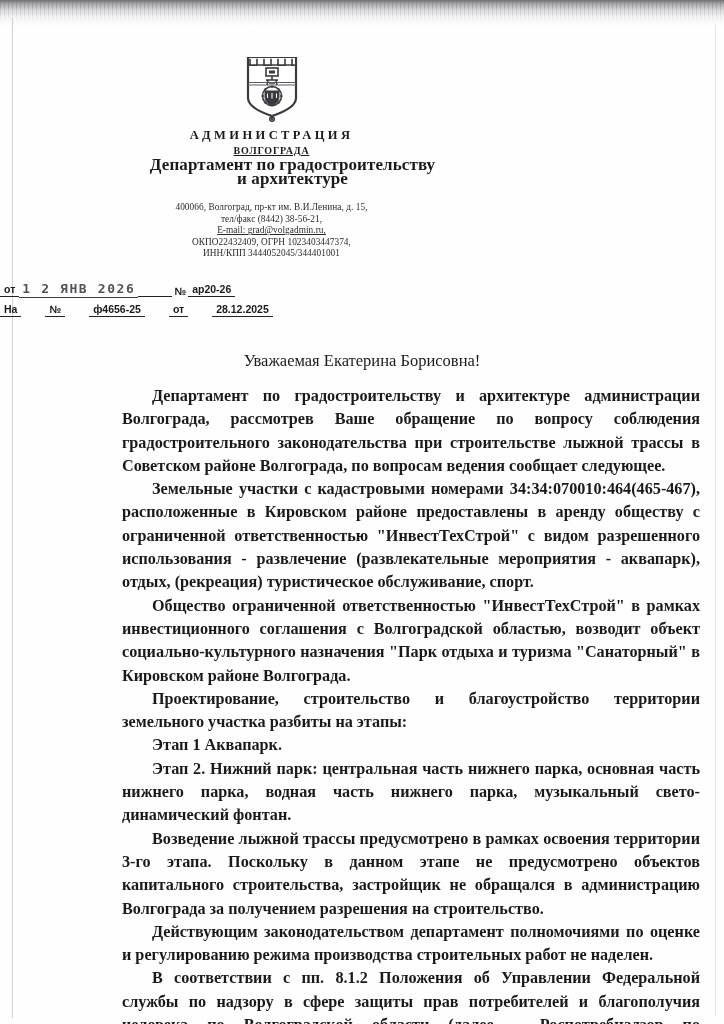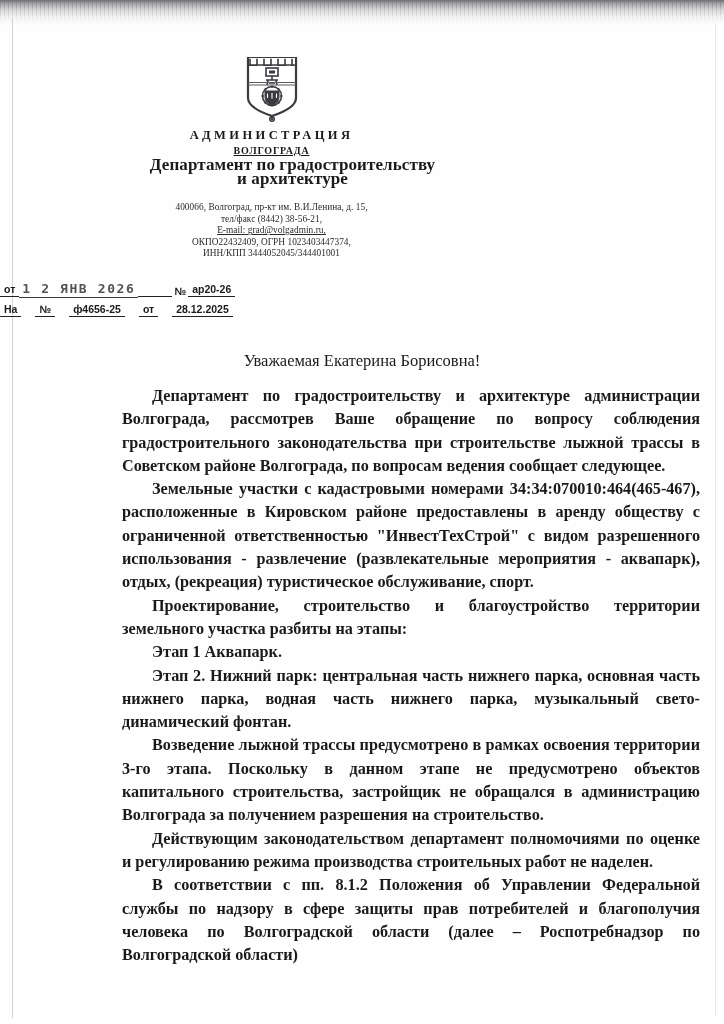--- a/index.html
+++ b/index.html
@@ -119,21 +119,21 @@
   .reg-row1 {
     display: inline-flex;
     align-items: flex-end;
     gap: 0px;
     font-size: 10.5px;
     font-weight: bold;
   }
   .reg-row2 {
     display: inline-flex;
     align-items: flex-end;
-    gap: 14px;
+    gap: 24px;
     font-size: 10.5px;
     font-weight: bold;
     margin-top: 6px;
   }
   .reg-label { padding: 0 2px; }
   .reg-underline {
     border-bottom: 1.4px solid #222;
     padding: 0 4px 1px 4px;
     min-width: 10px;
   }
@@ -245,20 +245,21 @@
         <span class="reg-underline">от</span>
         <span class="reg-underline">28.12.2025</span>
     </div>
   </div>
 
   <div class="salutation">Уважаемая Екатерина Борисовна!</div>
 
   <div class="body">
     <p>Департамент по градостроительству и архитектуре администрации Волгограда, рассмотрев Ваше обращение по вопросу соблюдения градостроительного законодательства при строительстве лыжной трассы в Советском районе Волгограда, по вопросам ведения сообщает следующее.</p>
     <p>Земельные участки с кадастровыми номерами 34:34:070010:464(465-467), расположенные в Кировском районе предоставлены в аренду обществу с ограниченной ответственностью "ИнвестТехСтрой" с видом разрешенного использования - развлечение (развлекательные мероприятия - аквапарк), отдых, (рекреация) туристическое обслуживание, спорт.</p>
+    <p>Общество ограниченной ответственностью "ИнвестТехСтрой" в рамках инвестиционного соглашения с Волгоградской областью, возводит объект социально-культурного назначения "Парк отдыха и туризма "Санаторный" в Кировском районе Волгограда.</p>
     <p>Проектирование, строительство и благоустройство территории земельного участка разбиты на этапы:</p>
     <p>Этап 1 Аквапарк.</p>
     <p>Этап 2. Нижний парк: центральная часть нижнего парка, основная часть нижнего парка, водная часть нижнего парка, музыкальный свето-динамический фонтан.</p>
     <p>Возведение лыжной трассы предусмотрено в рамках освоения территории 3-го этапа. Поскольку в данном этапе не предусмотрено объектов капитального строительства, застройщик не обращался в администрацию Волгограда за получением разрешения на строительство.</p>
     <p>Действующим законодательством департамент полномочиями по оценке и регулированию режима производства строительных работ не наделен.</p>
     <p>В соответствии с пп. 8.1.2 Положения об Управлении Федеральной службы по надзору в сфере защиты прав потребителей и благополучия человека по Волгоградской области (далее – Роспотребнадзор по Волгоградской области)</p>
   </div>
 
 </div>
 

